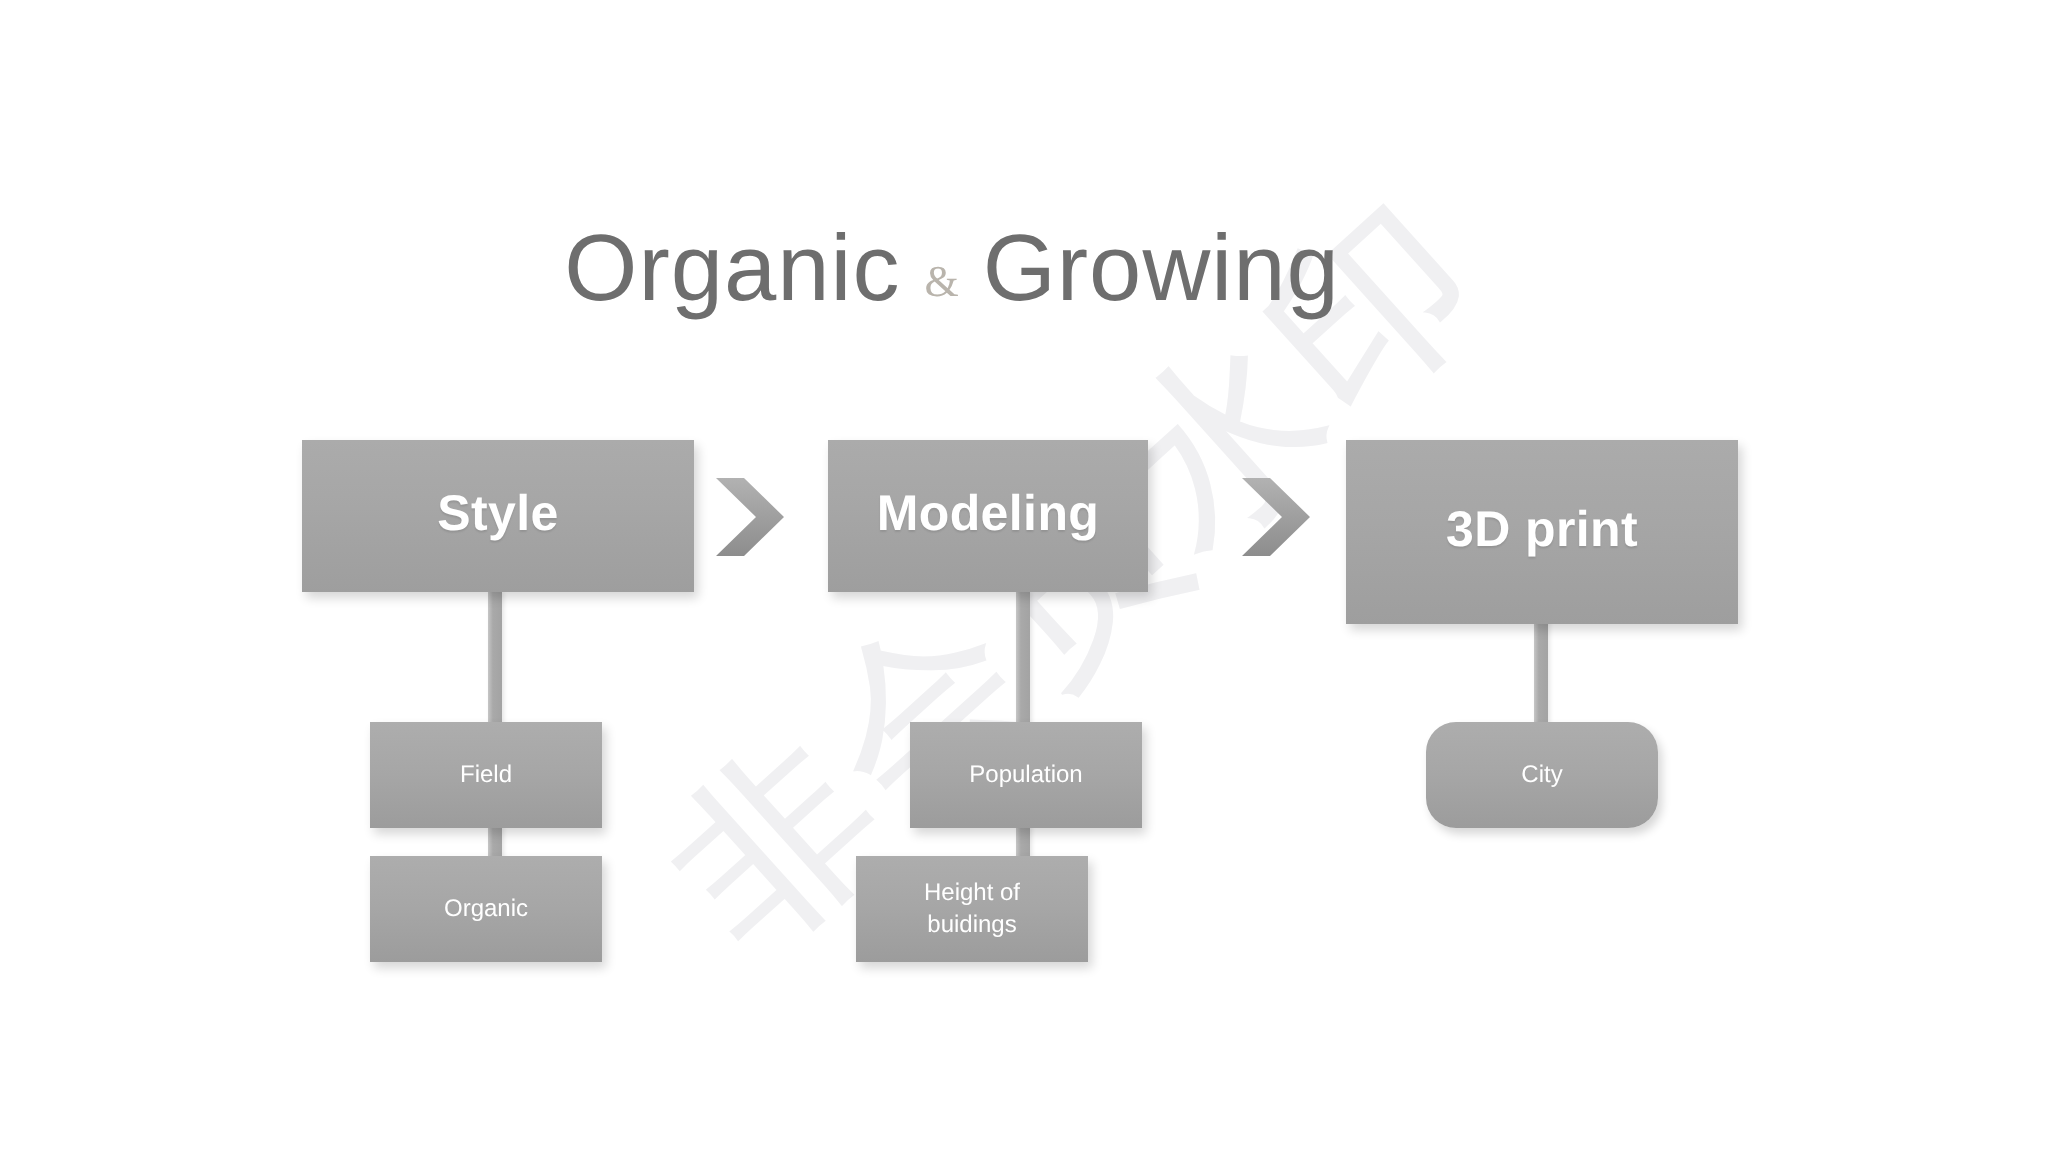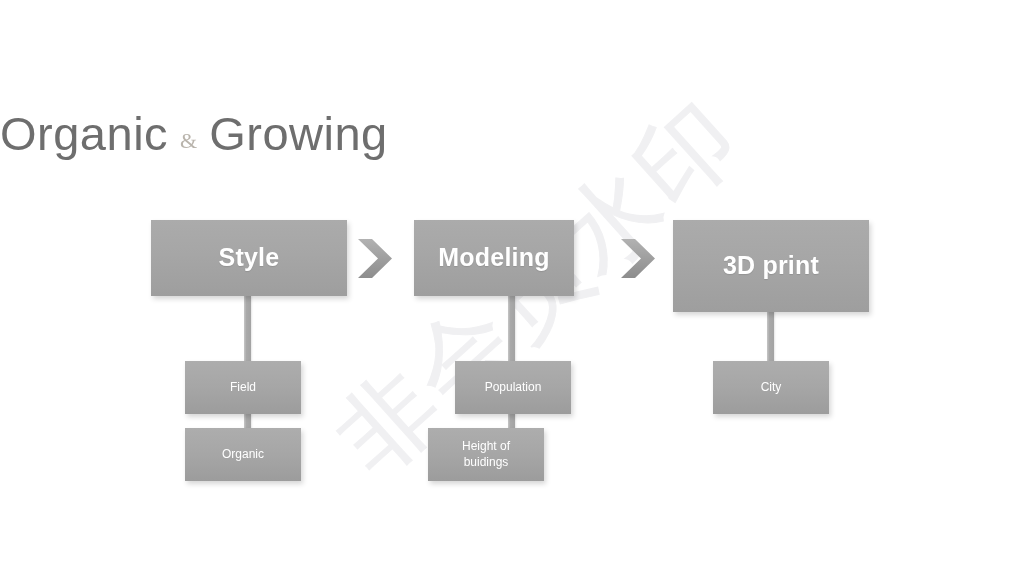--- a/index.html
+++ b/index.html
@@ -47,21 +47,21 @@
     white-space: nowrap;
     -webkit-text-stroke: 1px #f0f0f2;
   }
 
   
   #title {
     position: absolute;
     left: 0;
     top: 106px;
     width: 952px;
-    text-align: left;
+    text-align: center;
     z-index: 3;
     white-space: nowrap;
   }
   #title .t-main {
     font-family: "Liberation Sans", sans-serif;
     font-size: 47px;
     font-weight: 400;
     color: #6e6e6e;
     letter-spacing: 0.5px;
     vertical-align: baseline;
@@ -198,18 +198,18 @@
       <span>Population</span>
     </div>
 
     <div class="sub-box" style="left:428px; top:428px; width:116px; height:53px;">
       <span>
         <span>Height of</span><br>
         <span>buidings</span>
       </span>
     </div>
 
-    <div class="sub-box" style="left:713px; top:361px; width:116px; height:53px;">
+    <div class="sub-box" style="left:713px; top:361px; width:116px; height:53px;border-radius:15px;">
       <span>City</span>
     </div>
 
   </div>
 </div>
 
 </body></html>

